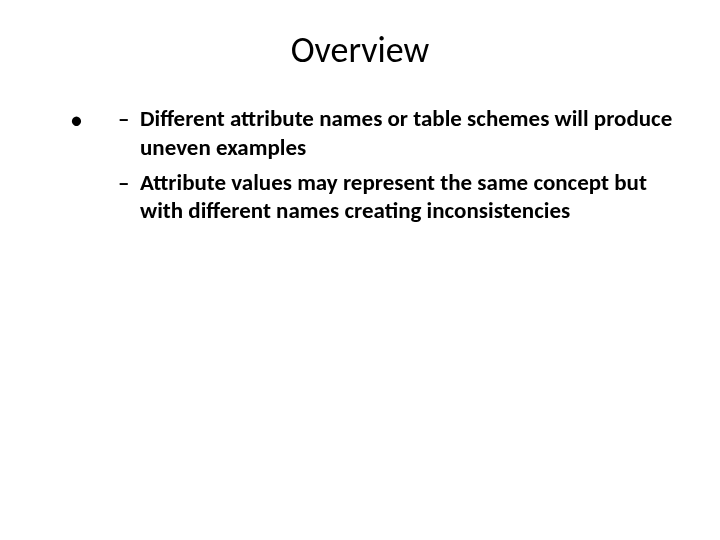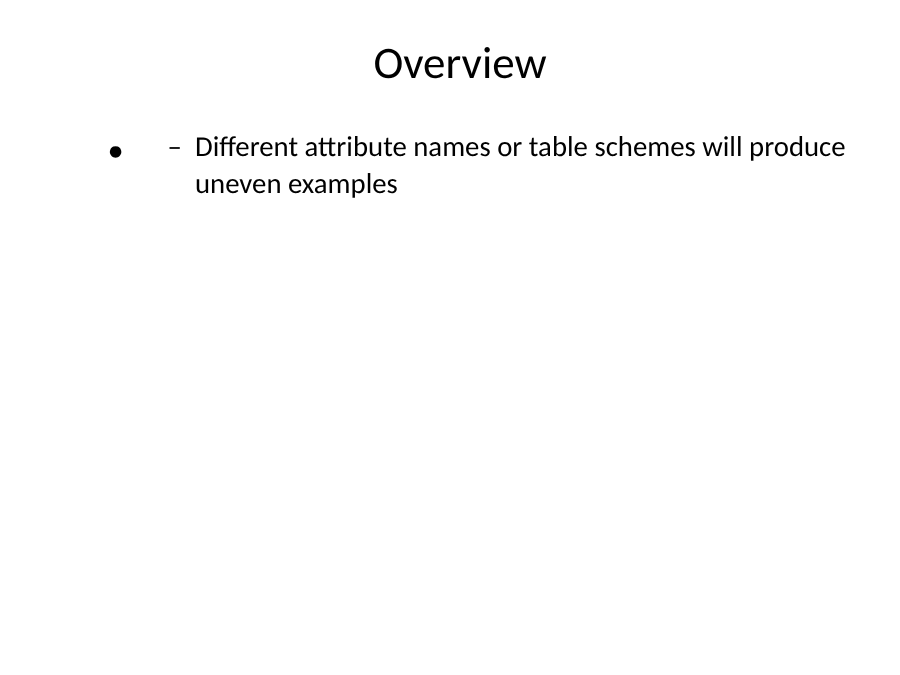--- a/index.html
+++ b/index.html
@@ -7,21 +7,21 @@
       width: 720px;
       height: 540px;
       background: #fff;
       font-family: Calibri, "Segoe UI", Arial, sans-serif;
       color: #000;
       overflow: hidden;
     }
     .slide {
       width: 100%;
       height: 100%;
-      padding: 20px 40px 40px 56px;
+      padding: 20px 40px 40px 40px;
     }
     .title {
       text-align: center;
       font-size: 36px;
       font-weight: 400;
       margin-bottom: 32px;
       margin-top: 8px;
     }
     .level1 {
       list-style: none;
@@ -38,20 +38,21 @@
       content: "•";
       position: absolute;
       left: 0;
       top: 0;
       font-size: 26px;
     }
     .level2 {
       list-style: none;
       padding-left: 24px;
       margin-top: 14px;
+      font-weight: bold;
     }
     .level2 > li {
       position: relative;
       font-size: 23px;
       line-height: 1.25;
       padding-left: 22px;
       margin-bottom: 6px;
     }
     .level2 > li::before {
       content: "–";
@@ -65,16 +66,19 @@
 
 <div class="slide">
   <h1 class="title">Overview</h1>
 
   <ul class="level1">
     <li>
       <ul class="level2">
         <li>
           <span>Different attribute names or table schemes will produce uneven examples</span>
         </li>
+        <li>
+          <span>Attribute values may represent the same concept but with different names creating inconsistencies</span>
+        </li>
       </ul>
     </li>
   </ul>
 </div>
 
 </body></html>

